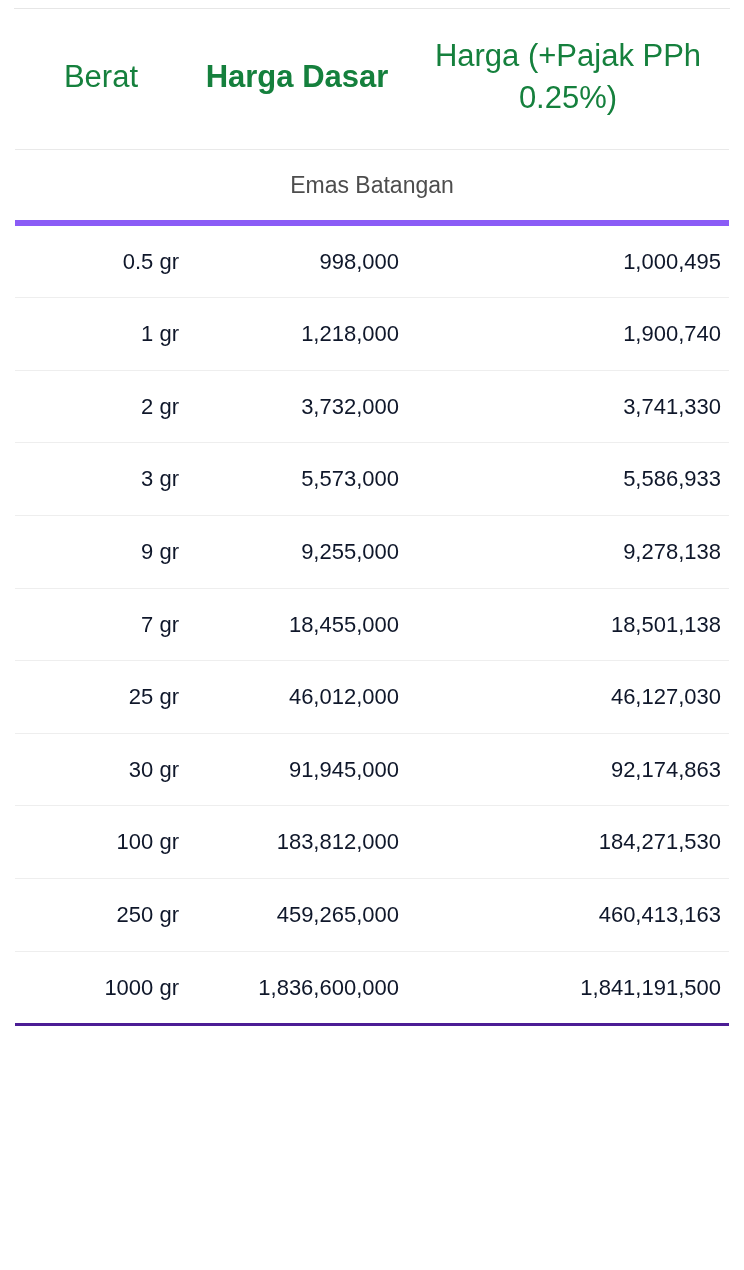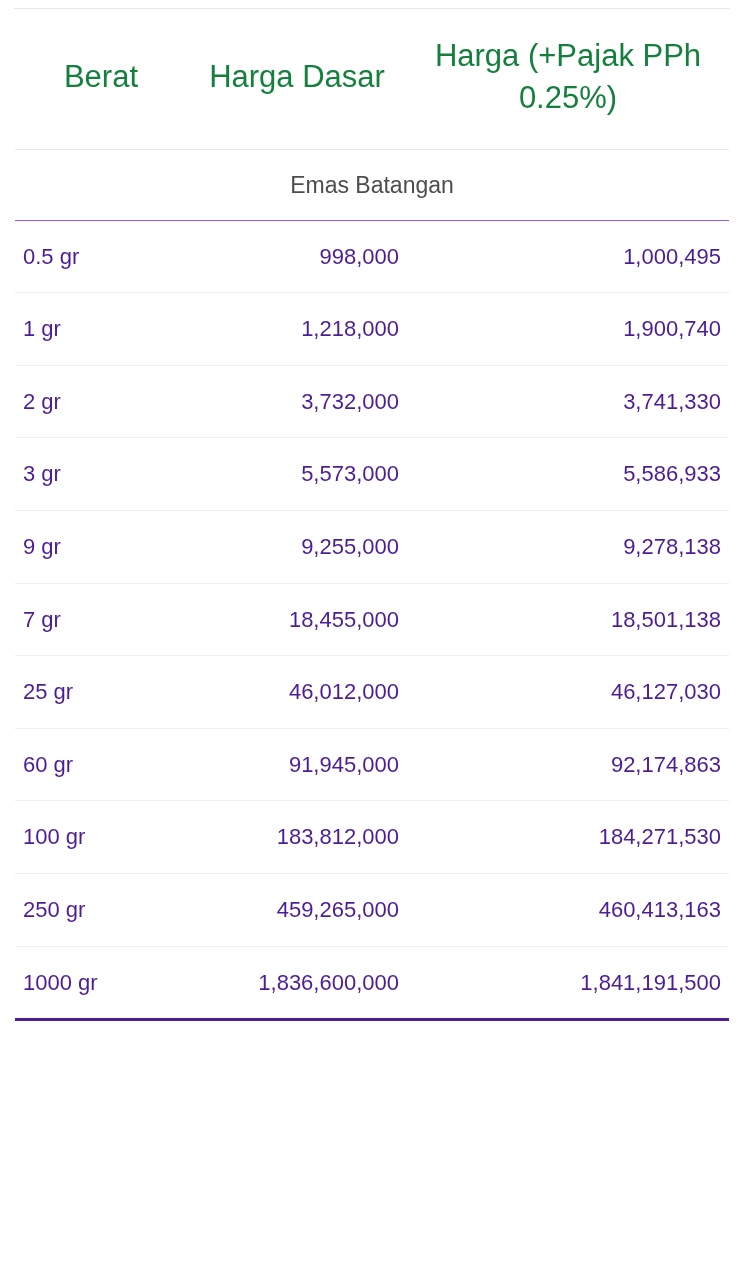--- a/index.html
+++ b/index.html
@@ -40,38 +40,39 @@
     font-weight: 400;
     font-size: 31px;
     color: #15803d;
     padding: 26px 8px 30px 8px;
     vertical-align: middle;
     line-height: 1.35;
     border-bottom: 1px solid #e9e9e9;
     text-align: center;
   }
   thead th.th-berat { text-align: center; }
-  thead th.th-dasar { text-align: center; }
+  thead th.th-dasar { text-align: center; font-weight: bold; }
   thead th.th-pajak { text-align: center; padding-left: 14px; padding-right: 14px;}
 
   tr.section-row td {
     text-align: center;
     font-size: 23px;
     color: #4d4d4d;
     font-weight: 400;
     padding: 22px 8px 21px 8px;
-    border-bottom: 1px solid #8b5cf6;
+    border-bottom: 6px solid #8b5cf6;
   }
 
   tbody tr.data-row td {
     font-size: 22px;
-    color: #4c1d95;
+    color: #0f172a;
     padding: 22px 8px 21px 8px;
     border-bottom: 1px solid #eeeeee;
     line-height: 1.3;
+    text-align: right;
   }
   td.cell-berat {
     text-align: left;
     padding-left: 30px;
     color: #6b6b6b;
   }
   td.cell-dasar {
     text-align: right;
     padding-right: 24px;
   }
@@ -136,21 +137,21 @@
         <td class="cell-berat">7 gr</td>
         <td class="cell-dasar">18,455,000</td>
         <td class="cell-pajak">18,501,138</td>
       </tr>
       <tr class="data-row">
         <td class="cell-berat">25 gr</td>
         <td class="cell-dasar">46,012,000</td>
         <td class="cell-pajak">46,127,030</td>
       </tr>
       <tr class="data-row">
-        <td class="cell-berat">60 gr</td>
+        <td class="cell-berat">30 gr</td>
         <td class="cell-dasar">91,945,000</td>
         <td class="cell-pajak">92,174,863</td>
       </tr>
       <tr class="data-row">
         <td class="cell-berat">100 gr</td>
         <td class="cell-dasar">183,812,000</td>
         <td class="cell-pajak">184,271,530</td>
       </tr>
       <tr class="data-row">
         <td class="cell-berat">250 gr</td>

